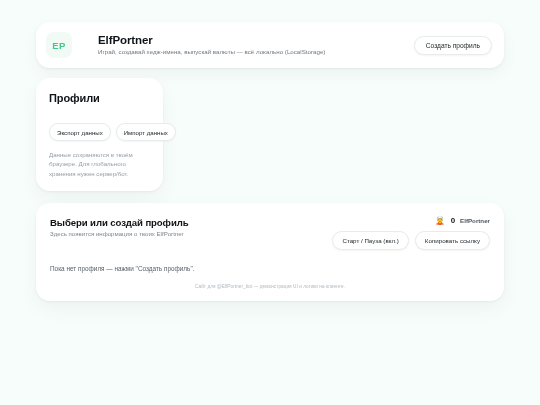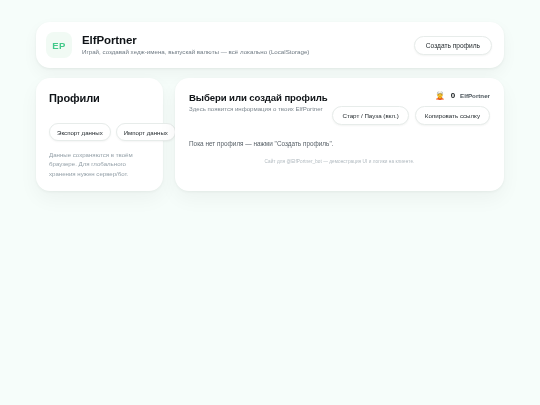--- a/index.html
+++ b/index.html
@@ -22,21 +22,21 @@
     position: relative;
     width: 540px;
     height: 405px;
     padding: 22px 36px 0 36px;
   }
 
   
   .header-card {
     display: flex;
     align-items: center;
-    gap: 10px;
+    gap: 26px;
     background: #ffffff;
     border-radius: 14px;
     padding: 9px 12px 9px 10px;
     box-shadow: 0 1px 3px rgba(17, 30, 24, 0.055),
                 0 6px 16px rgba(17, 30, 24, 0.045);
     height: 46px;
   }
 
   .avatar {
     width: 26px;
@@ -98,20 +98,21 @@
     box-shadow: 0 1px 2px rgba(17, 30, 24, 0.05);
     flex: 0 0 auto;
   }
 
   
   .columns {
     display: flex;
     gap: 12px;
     margin-top: 10px;
     align-items: stretch;
+    flex-direction: column;
   }
 
   .card {
     background: #ffffff;
     border-radius: 14px;
     box-shadow: 0 1px 3px rgba(17, 30, 24, 0.05),
                 0 8px 20px rgba(17, 30, 24, 0.045);
   }
 
   .card-profiles {

